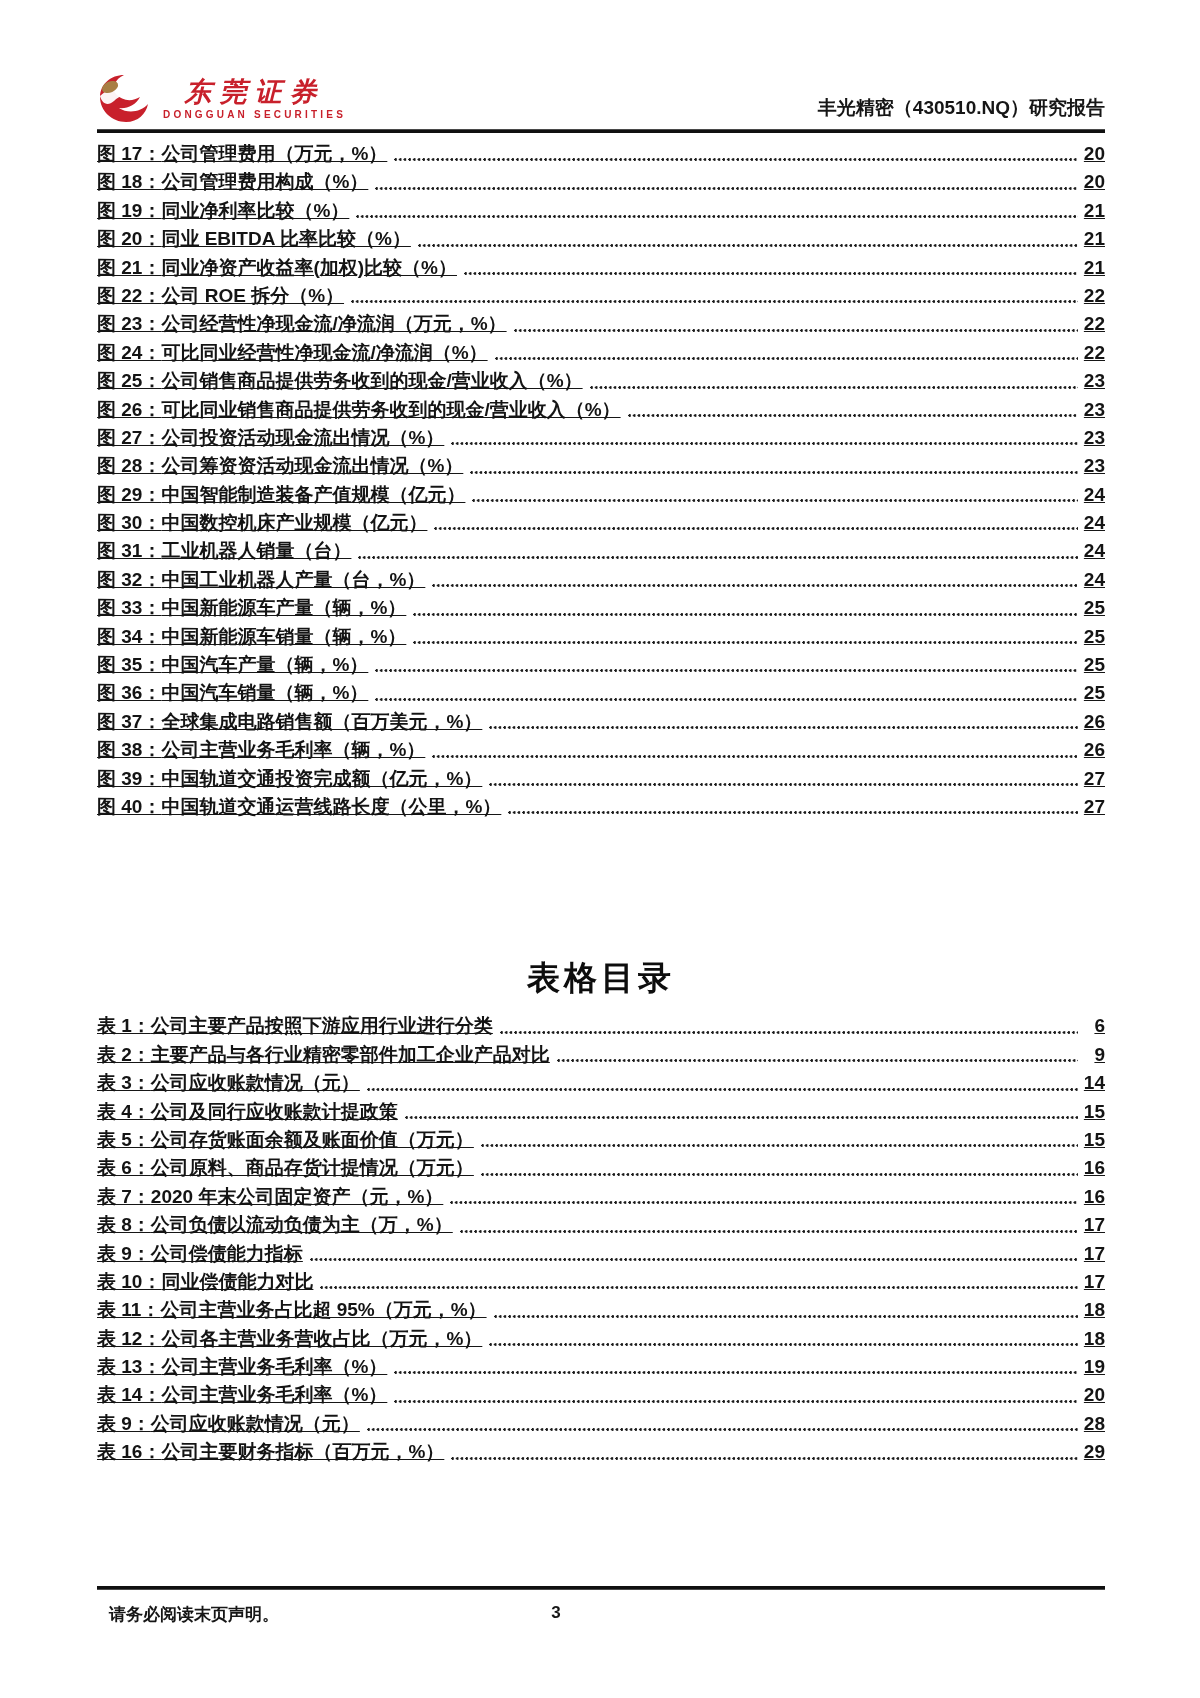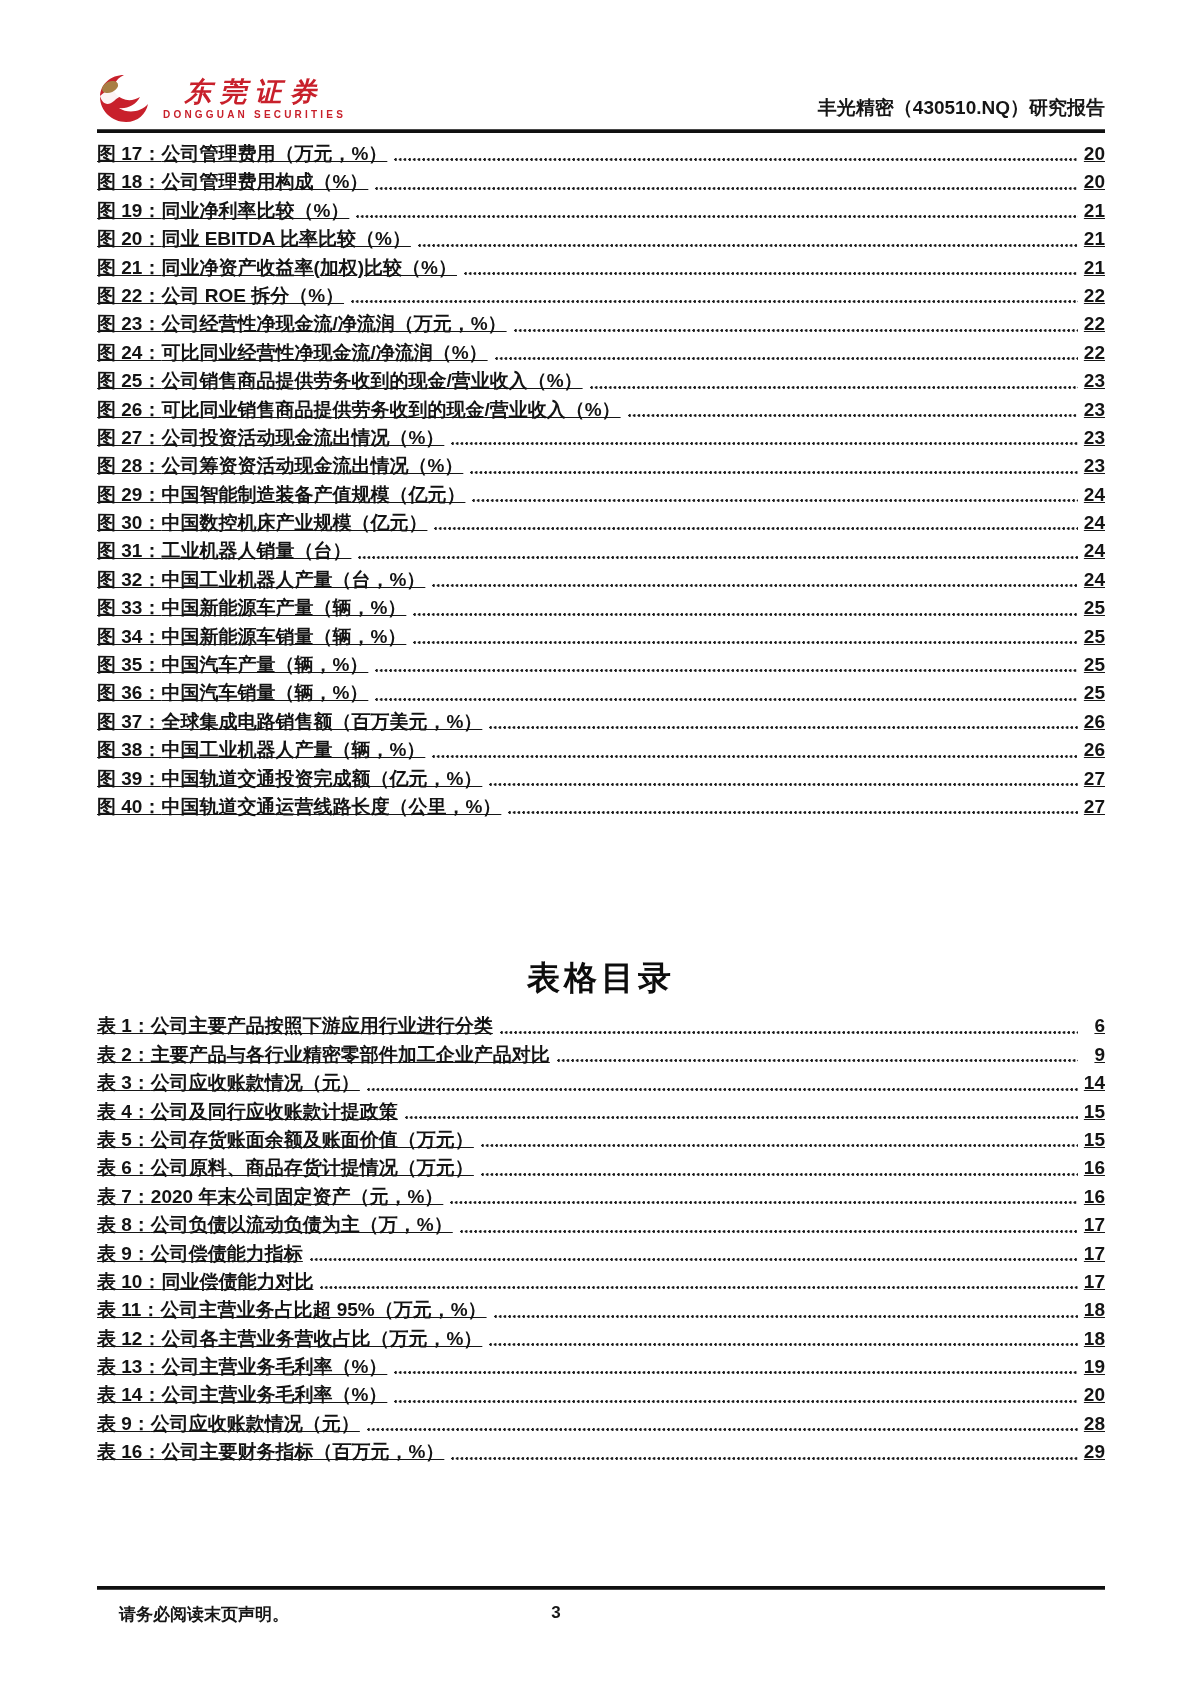--- a/index.html
+++ b/index.html
@@ -114,21 +114,21 @@
     border-top: 3px solid #101010;
     border-bottom: 1px solid #4a4a4a;
   }
   .footer-row {
     position: relative;
     margin-top: 13px;
     font-size: 17px;
     font-weight: 600;
     height: 24px;
   }
-  .footer-left { position: absolute; left: 22px; top: 0; }
+  .footer-left { position: absolute; left: 12px; top: 0; }
   .footer-page { position: absolute; left: 0; right: 90px; top: 0; text-align: center; font-weight: 700; }
 </style>
 </head>
 <body>
 
 <div class="page">
   <div class="content">
 
     <div class="header">
       <div class="logo-block">
@@ -292,21 +292,21 @@
 
         <div class="toc-row">
           <span class="toc-label">图 37：</span>
           <span class="toc-title">全球集成电路销售额（百万美元，%）</span>
           <span class="toc-dots"></span>
           <span class="toc-page">26</span>
         </div>
 
         <div class="toc-row">
           <span class="toc-label">图 38：</span>
-          <span class="toc-title">中国工业机器人产量（辆，%）</span>
+          <span class="toc-title">公司主营业务毛利率（辆，%）</span>
           <span class="toc-dots"></span>
           <span class="toc-page">26</span>
         </div>
 
         <div class="toc-row">
           <span class="toc-label">图 39：</span>
           <span class="toc-title">中国轨道交通投资完成额（亿元，%）</span>
           <span class="toc-dots"></span>
           <span class="toc-page">27</span>
         </div>

